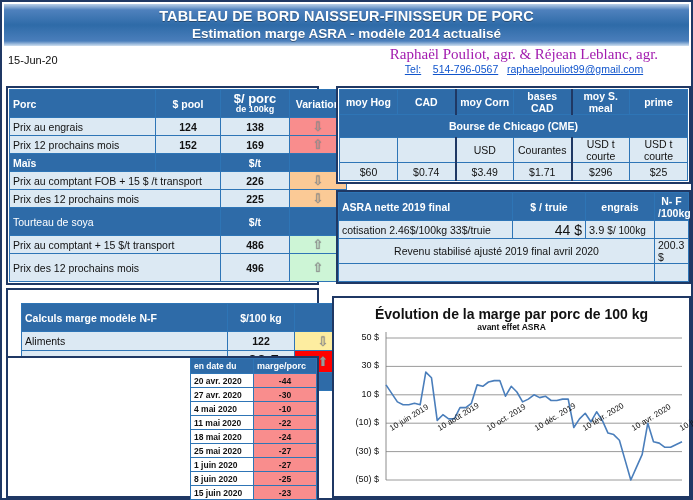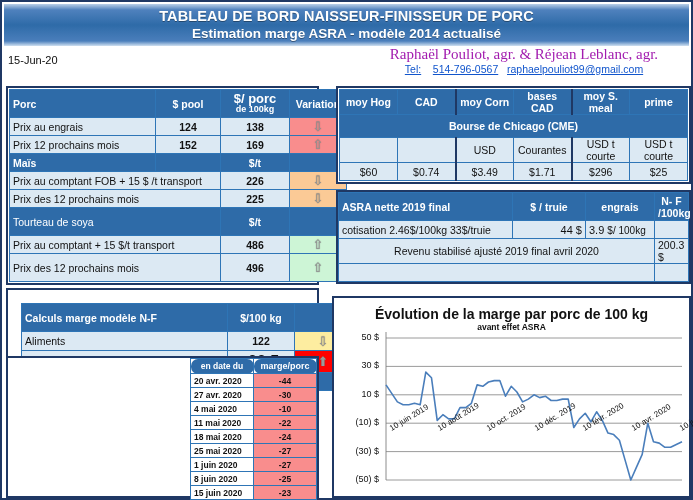--- a/index.html
+++ b/index.html
@@ -99,21 +99,21 @@
 
   
   .box-hist{position:absolute;left:4px;top:354px;width:313px;height:142px;
             border:2px solid #1f3864;background:#ffffff;box-sizing:border-box;}
   .hist-tbl{position:absolute;right:0px;top:0px;border-collapse:collapse;table-layout:fixed;}
   .hist-tbl td{border:1px solid #2e75b6;height:13px;font-size:8.5px;padding:0 3px;
                background:#ffffff;color:#111;}
   .hist-date{width:56px;font-weight:bold;}
   .hist-val{width:56px;text-align:center;font-weight:bold;font-size:11px;background:#f98d8d !important;}
   .hist-head td{background:#2e6ba8 !important;color:#fff !important;font-weight:bold;
-                font-size:8.5px;height:14px;text-align:center;border-radius:7px;}
+                font-size:8.5px;height:14px;text-align:left;}
 
   
   .box-chart{position:absolute;left:330px;top:294px;width:359px;height:202px;
              border:2px solid #1f3864;background:#ffffff;box-sizing:border-box;}
   .chart-title{position:absolute;left:0;top:8px;width:100%;text-align:center;
      font-size:14px;font-weight:bold;color:#111;}
   .chart-sub{position:absolute;left:0;top:24px;width:100%;text-align:center;
      font-size:8.5px;font-weight:bold;color:#111;}
   .ytick{position:absolute;font-size:9px;color:#111;text-align:right;width:40px;}
   .xtick{position:absolute;font-size:8px;color:#111;white-space:nowrap;
@@ -246,21 +246,21 @@
     <table class="gt">
       <tbody>
           <tr class="row-h">
         <td class="hdr asra-h1">ASRA nette 2019 final</td>
         <td class="hdr asra-h2">$ / truie</td>
         <td class="hdr asra-h3">engrais</td>
         <td class="hdr asra-h4">N- F /100kg</td>
       </tr>
       <tr>
         <td class="asra-c">cotisation 2.46$/100kg   33$/truie</td>
-        <td style="text-align:right;font-size:11px;">44  $</td>
+        <td style="text-align:right;font-size:14px;">44  $</td>
         <td style="text-align:left;font-size:11px;">
           <span>3.9</span>
           <span style="font-size:10px;">$/ 100kg</span>
         </td>
         <td></td>
       </tr>
       <tr style="height:19px;">
         <td class="asra-mid" colspan="3">Revenu stabilisé ajusté 2019 final  avril 2020</td>
         <td class="asra-v">200.3 $</td>
       </tr>

